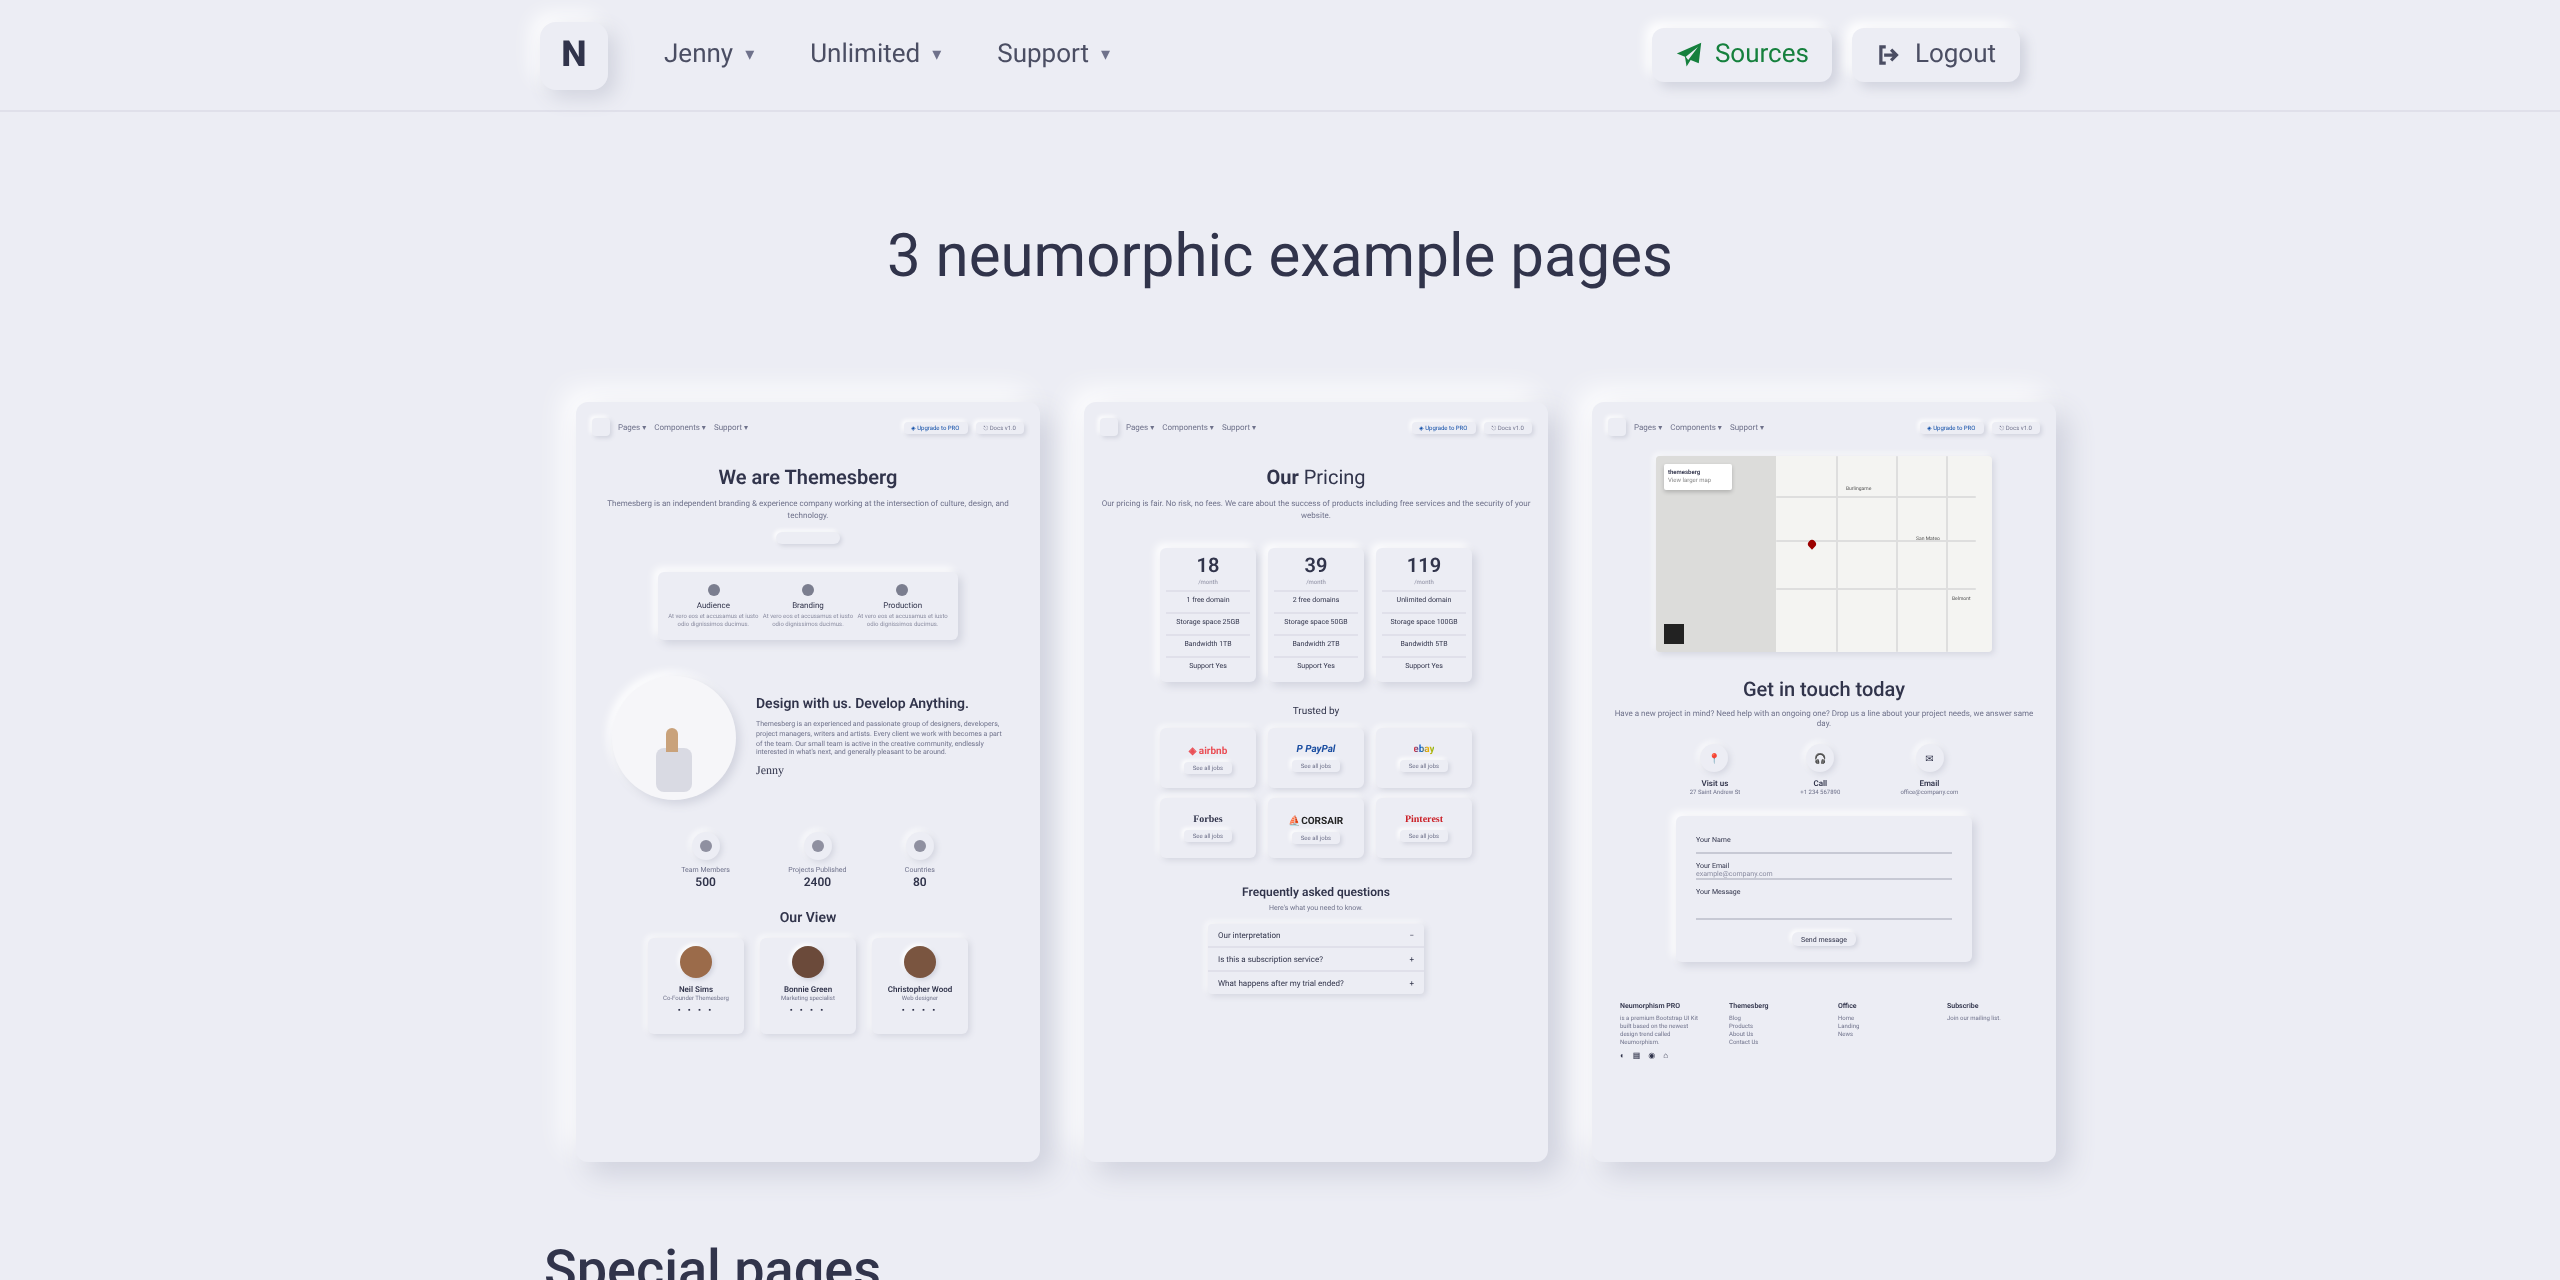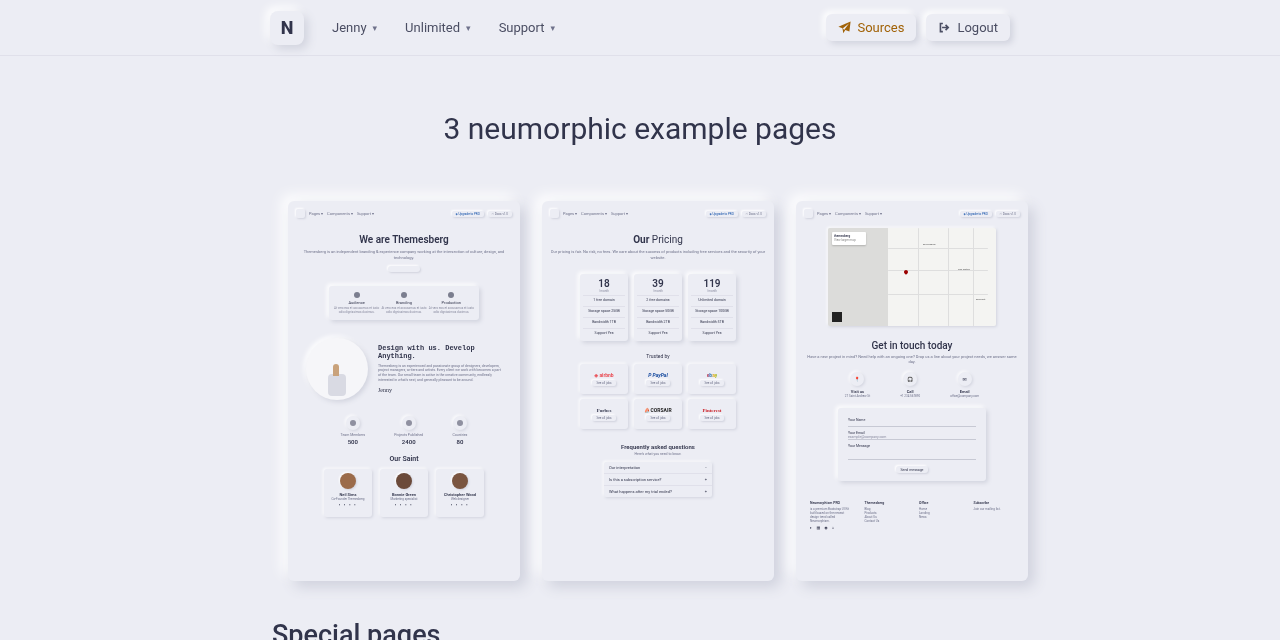--- a/index.html
+++ b/index.html
@@ -3,42 +3,42 @@
 <meta charset="utf-8">
 <style>
   * { margin:0; padding:0; box-sizing:border-box; font-family:-apple-system,BlinkMacSystemFont,"Segoe UI",Roboto,sans-serif; }
   body { background:#ECEDF4; color:#31344b; }
   .nav { height:56px; background:#ECEDF4; border-bottom:1px solid #e0e0ea; display:flex; align-items:center; padding:0 270px; gap:28px; }
   .logo-box { width:34px; height:34px; border-radius:8px; background:#ECEDF4; box-shadow:4px 4px 10px #d1d3de,-4px -4px 10px #ffffff; display:flex; align-items:center; justify-content:center; font-weight:800; font-size:18px; color:#31344b; }
   .nav-item { display:flex; align-items:center; gap:6px; font-size:13px; color:#4b4e63; cursor:pointer; }
   .chev { font-size:9px; color:#6f728b; }
   .nav-right { margin-left:auto; display:flex; gap:10px; }
   .btn { display:flex; align-items:center; gap:6px; font-size:13px; padding:6px 12px; border-radius:6px; background:#ECEDF4; box-shadow:3px 3px 6px #d1d3de,-3px -3px 6px #ffffff; cursor:pointer; color:#4b4e63; }
-  .btn.primary { color:#a16207; }
+  .btn.primary { color:#15803d; }
   .ic { width:13px; height:13px; fill:currentColor; }
   .hero-title { text-align:center; font-size:30px; font-weight:400; color:#31344b; margin-top:55px; }
   .cards { display:flex; justify-content:center; gap:22px; margin-top:55px;margin-left:36px; }
   .card { width:232px; height:380px; border-radius:6px; background:#ECEDF4; box-shadow:6px 6px 14px #cfd1dd,-6px -6px 14px #ffffff; padding:8px; overflow:hidden; }
   .thumb-nav { height:9px; display:flex; align-items:center; gap:4px; font-size:4px; color:#6f728b; }
   .thumb-logo { width:9px; height:9px; border-radius:2px; background:#ECEDF4; box-shadow:1px 1px 2px #d1d3de,-1px -1px 2px #fff; }
   .thumb-btn { margin-left:auto; font-size:3px; padding:1px 4px; border-radius:2px; box-shadow:1px 1px 2px #d1d3de,-1px -1px 2px #fff; color:#0f4ea8; }
   .thumb-btn2 { font-size:3px; padding:1px 4px; border-radius:2px; box-shadow:1px 1px 2px #d1d3de,-1px -1px 2px #fff; }
   .sec-title { text-align:center; font-size:10px; font-weight:600; margin-top:16px; color:#31344b; }
   .sec-sub { text-align:center; font-size:4px; color:#6f728b; margin-top:4px; line-height:1.4; }
   .pill { width:32px; height:6px; margin:6px auto 0; border-radius:3px; box-shadow:1px 1px 2px #d1d3de,-1px -1px 2px #fff; }
   .featbox { width:150px; height:34px; margin:14px auto 0; border-radius:3px; box-shadow:2px 2px 4px #d1d3de,-2px -2px 4px #fff; display:flex; justify-content:space-around; align-items:center; padding:4px; }
   .featcol { text-align:center; font-size:4px; color:#31344b; width:33%; }
   .featcol .dot { width:6px; height:6px; margin:0 auto 2px; border-radius:50%; background:#31344b; opacity:.6; }
   .featcol .d { font-size:3px; color:#8a8ca0; margin-top:1px; }
   .splitrow { display:flex; gap:10px; margin-top:18px; padding:0 10px; align-items:center; }
   .circle-img { width:62px; height:62px; border-radius:50%; background:#f6f6f9; box-shadow:2px 2px 5px #d1d3de,-2px -2px 5px #fff; position:relative; overflow:hidden; }
   .circle-img::before { content:""; position:absolute; left:50%; top:58%; width:18px; height:22px; border-radius:4px; background:#d9dae3; transform:translateX(-50%); }
   .circle-img::after { content:""; position:absolute; left:48%; top:42%; width:6px; height:12px; border-radius:3px 3px 0 0; background:#c9a27b; transform:translateX(-50%); }
   .txtcol { flex:1; }
-  .txtcol .h { font-size:7px; font-weight:600; line-height:1.1;font-family:Liberation Mono, monospace; }
+  .txtcol .h { font-size:7px; font-weight:600; line-height:1.1; }
   .txtcol .p { font-size:3.5px; color:#6f728b; line-height:1.4; margin-top:3px; }
   .sig { font-family:cursive; font-size:6px; margin-top:4px; }
   .statsrow { display:flex; justify-content:space-around; margin-top:16px; padding:0 30px; }
   .stat { text-align:center; }
   .stat .cir { width:14px; height:14px; border-radius:50%; margin:0 auto; box-shadow:1px 1px 3px #d1d3de,-1px -1px 3px #fff; position:relative; }
   .stat .cir::after { content:""; position:absolute; inset:4px; border-radius:50%; background:#31344b; opacity:.5; }
   .stat .l { font-size:3.5px; color:#6f728b; margin-top:3px; }
   .stat .v { font-size:6px; font-weight:600; margin-top:1px; }
   .teamrow { display:flex; justify-content:center; gap:8px; margin-top:6px; }
   .teamcard { width:48px; height:48px; border-radius:3px; box-shadow:1px 1px 3px #d1d3de,-1px -1px 3px #fff; text-align:center; padding-top:4px; }
@@ -180,21 +180,21 @@
           <div class="cir"></div>
           <div class="l">Projects Published</div>
           <div class="v">2400</div>
         </div>
       <div class="stat">
           <div class="cir"></div>
           <div class="l">Countries</div>
           <div class="v">80</div>
         </div>
     </div>
-    <div class="sec-title" style="font-size:7px;margin-top:10px">Our Saint</div>
+    <div class="sec-title" style="font-size:7px;margin-top:10px">Our View</div>
     <div class="teamrow">
       <div class="teamcard">
           <div class="avatar"></div>
           <div class="tname">Neil Sims</div>
           <div class="trole">Co-Founder Themesberg</div>
           <div class="soc">▪ ▪ ▪ ▪</div>
         </div>
       <div class="teamcard">
           <div class="avatar a2"></div>
           <div class="tname">Bonnie Green</div>

